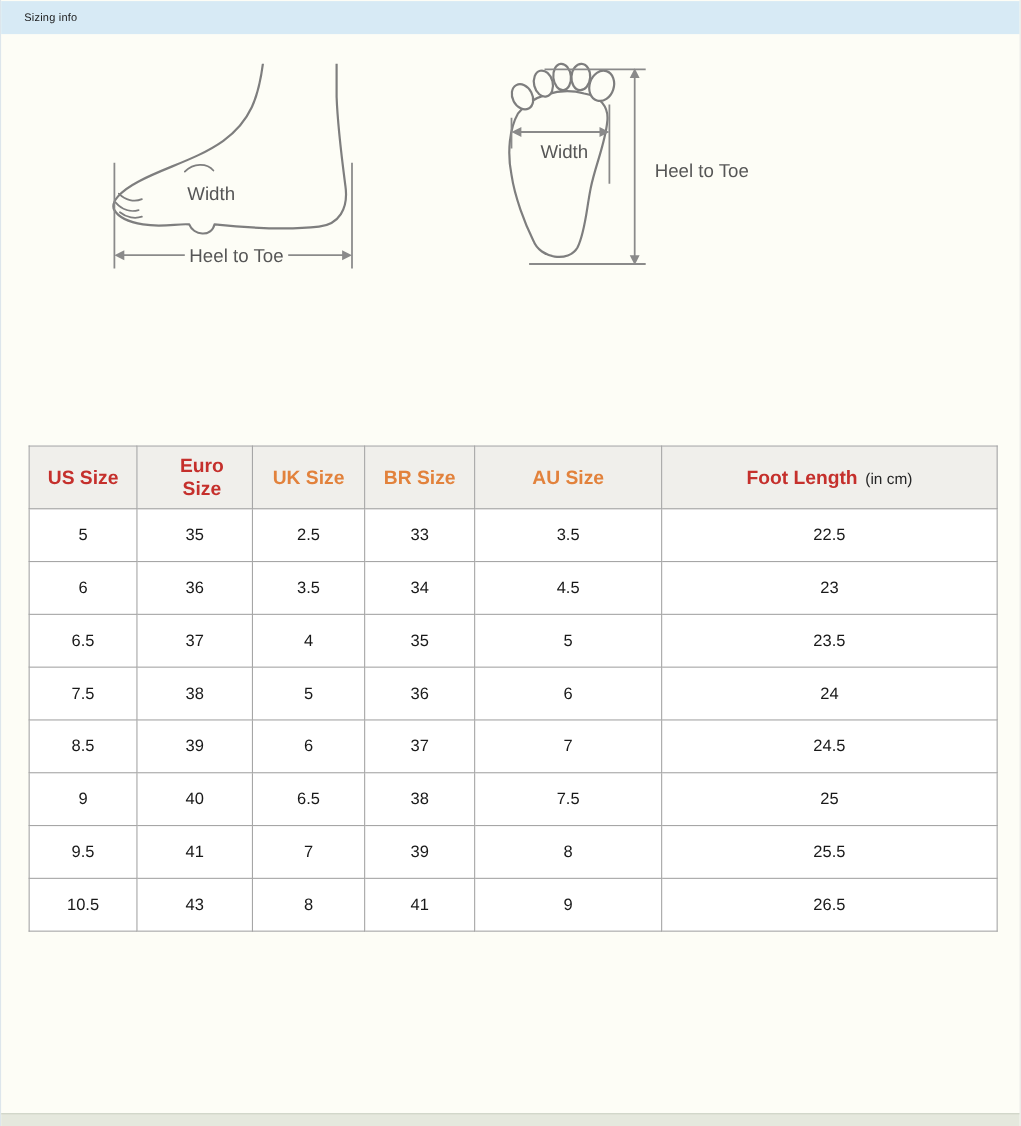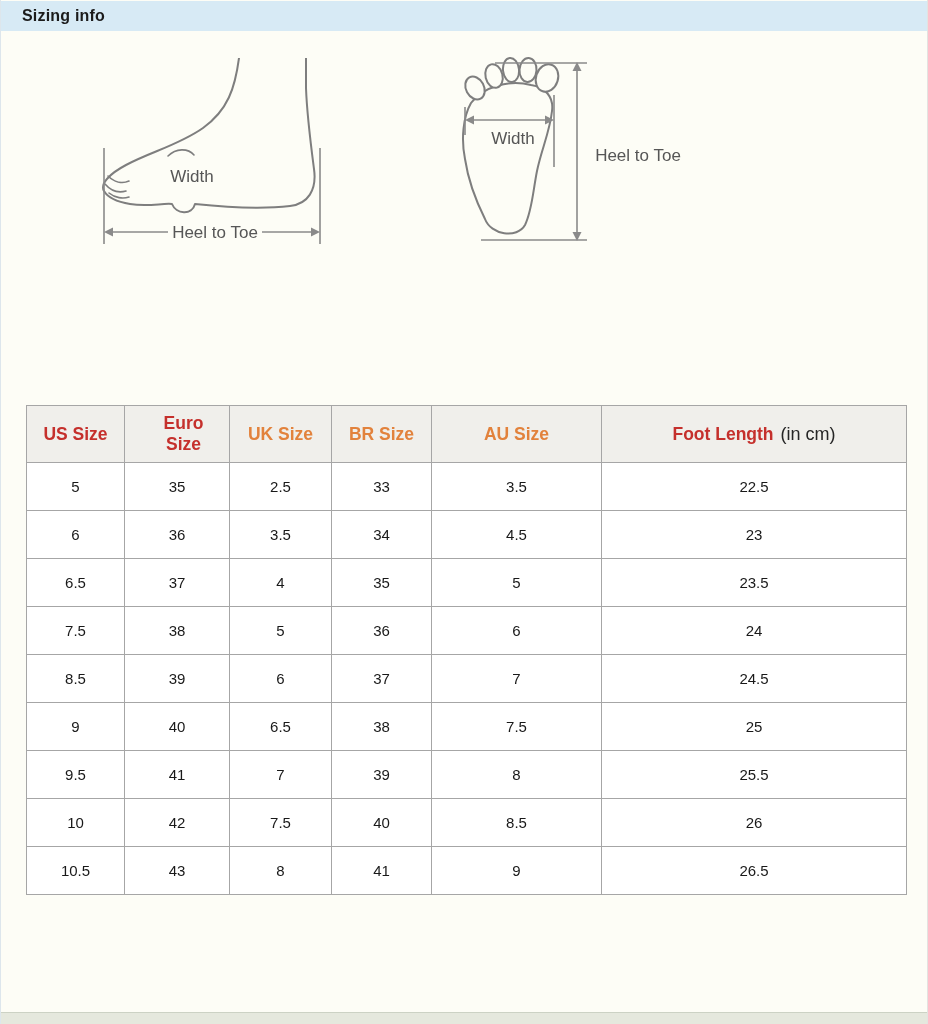--- a/index.html
+++ b/index.html
@@ -12,21 +12,21 @@
     border-left:1px solid #dde6ec;
     border-right:1px solid #e3e3e0;
   }
   
   .titlebar {
     position:absolute; top:1px; left:0; right:0; height:30px;
     background:var(--header-bar,#d7eaf5);
     display:flex; align-items:center;
     padding-left:21px; box-sizing:border-box;
   }
-  .titlebar .title { font-size:16px; font-weight:bold; color:#1b1b1b; letter-spacing:.2px; }
+  .titlebar .title { font-size:10px; font-weight:normal; color:#1b1b1b; letter-spacing:.2px; }
 
   
   .fig-side { position:absolute; left:95px; top:58px; }
   .fig-top  { position:absolute; left:452px; top:55px; }
   .diag-stroke { fill:none; stroke:var(--diagram-line,#7e7e7e); stroke-width:2; stroke-linecap:round; stroke-linejoin:round; }
   .dim-stroke  { fill:none; stroke:#8a8a8a; stroke-width:1.6; }
   .dim-fill    { fill:#8a8a8a; stroke:none; }
   .diag-label  { fill:#565656; font-size:17px; font-family:"Liberation Sans",sans-serif; }
   .toe         { fill:var(--content-bg,#fdfdf6); stroke:var(--diagram-line,#7e7e7e); stroke-width:2; }
 
@@ -44,21 +44,21 @@
     border:1px solid var(--table-border,#a6a6a6);
     text-align:center; vertical-align:middle; padding:0;
   }
   .sizing-table thead tr { height:57px;padding-left:10px; }
   .sizing-table thead th { background:#f0efeb; font-size:17.5px; font-weight:bold; }
   .sizing-table tbody tr { height:48px; }
   .sizing-table td { font-size:15px; color:#191919; }
   .red    { color:var(--red-header,#c5302c); }
   .orange { color:var(--orange-header,#e2823c); }
   .euro-wrap { display:inline-block; width:50px; line-height:1.15;margin-left:13px; }
-  .hdr-suffix { color:#262626; font-weight:normal; font-size:18px; margin-left:7px; }
+  .hdr-suffix { color:#262626; font-weight:normal; font-size:14px; margin-left:7px; }
 
   .footer-strip {
     position:absolute; bottom:0; left:0; right:0; height:11px;
     background:var(--footer-strip,#e5e8dd);
     border-top:1px solid #ccd2c4;
   }
 </style>
 </head>
 <body>
 
@@ -201,28 +201,20 @@
         </tr>
         <tr>
           <td>9.5</td>
           <td>41</td>
           <td>7</td>
           <td>39</td>
           <td>8</td>
           <td>25.5</td>
         </tr>
         <tr>
-          <td>10</td>
-          <td>42</td>
-          <td>7.5</td>
-          <td>40</td>
-          <td>8.5</td>
-          <td>26</td>
-        </tr>
-        <tr>
           <td>10.5</td>
           <td>43</td>
           <td>8</td>
           <td>41</td>
           <td>9</td>
           <td>26.5</td>
         </tr>
       </tbody>
   </table>
 

